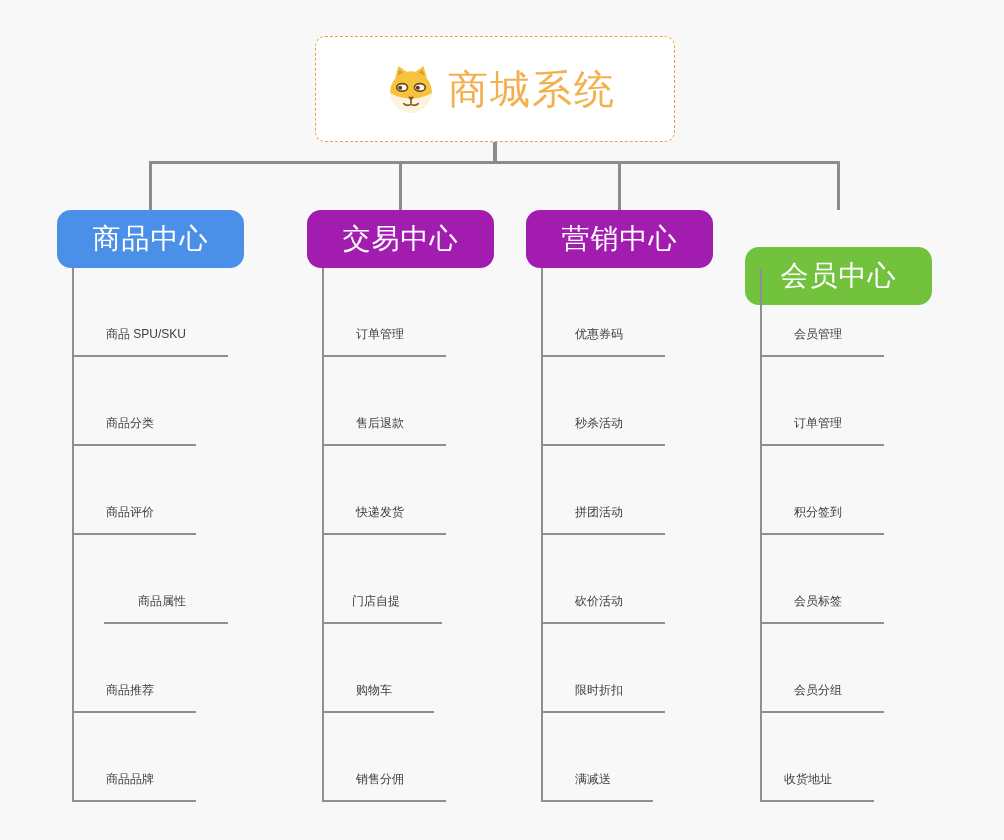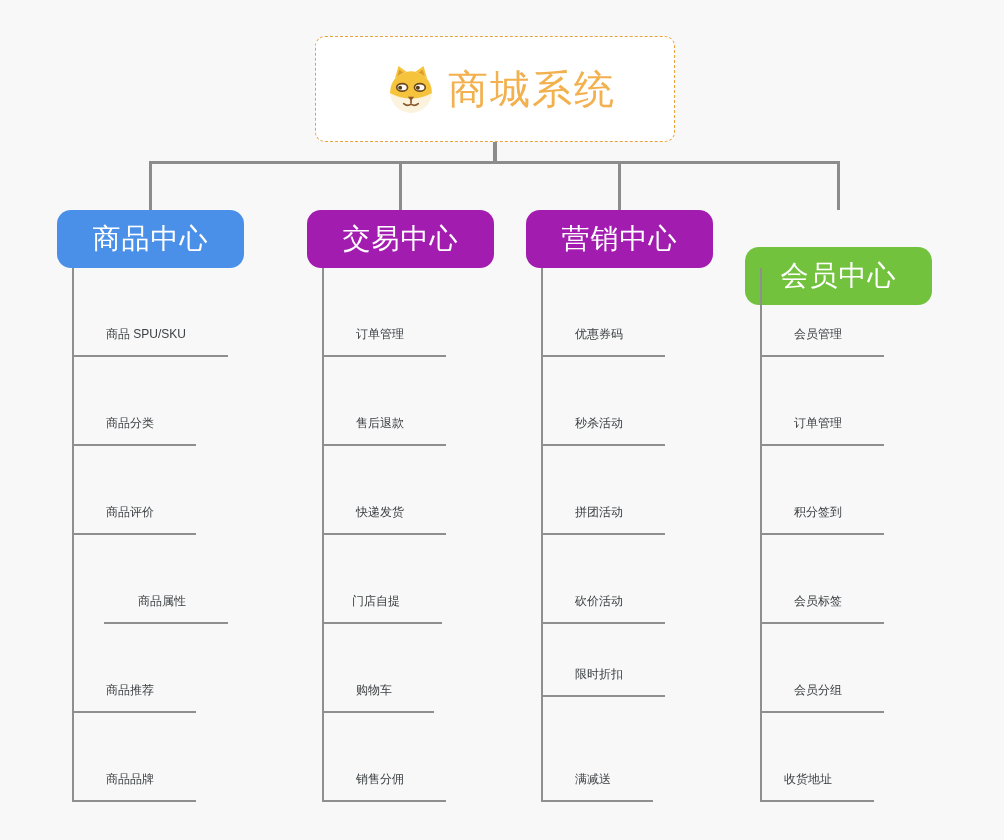--- a/index.html
+++ b/index.html
@@ -107,21 +107,21 @@
       <div class="child-node" style="left: 322px; top: 498px;">快递发货</div>
       <div class="child-node" style="left: 322px; top: 587px; padding-left: 30px;">门店自提</div>
       <div class="child-node" style="left: 322px; top: 676px;">购物车</div>
       <div class="child-node" style="left: 322px; top: 765px;">销售分佣</div>
       <div class="branch-node" style="left: 526px; top: 210px; background: #a21caf;">营销中心</div>
       <div class="child-rail" style="left: 541px; top: 268px; height: 534px;"></div>
       <div class="child-node" style="left: 541px; top: 320px;">优惠券码</div>
       <div class="child-node" style="left: 541px; top: 409px;">秒杀活动</div>
       <div class="child-node" style="left: 541px; top: 498px;">拼团活动</div>
       <div class="child-node" style="left: 541px; top: 587px;">砍价活动</div>
-      <div class="child-node" style="left: 541px; top: 660px;">限时折扣</div>
+      <div class="child-node" style="left: 541px; top: 676px;">限时折扣</div>
       <div class="child-node" style="left: 541px; top: 765px;">满减送</div>
       <div class="branch-node" style="left: 745px; top: 210px; background: rgb(114, 194, 62); margin-top: 37px;">会员中心</div>
       <div class="child-rail" style="left: 760px; top: 268px; height: 534px;"></div>
       <div class="child-node" style="left: 760px; top: 320px;">会员管理</div>
       <div class="child-node" style="left: 760px; top: 409px;">订单管理</div>
       <div class="child-node" style="left: 760px; top: 498px;">积分签到</div>
       <div class="child-node" style="left: 760px; top: 587px;">会员标签</div>
       <div class="child-node" style="left: 760px; top: 676px;">会员分组</div>
       <div class="child-node" style="left: 760px; top: 765px; padding-left: 24px;">收货地址</div>
     </div>

